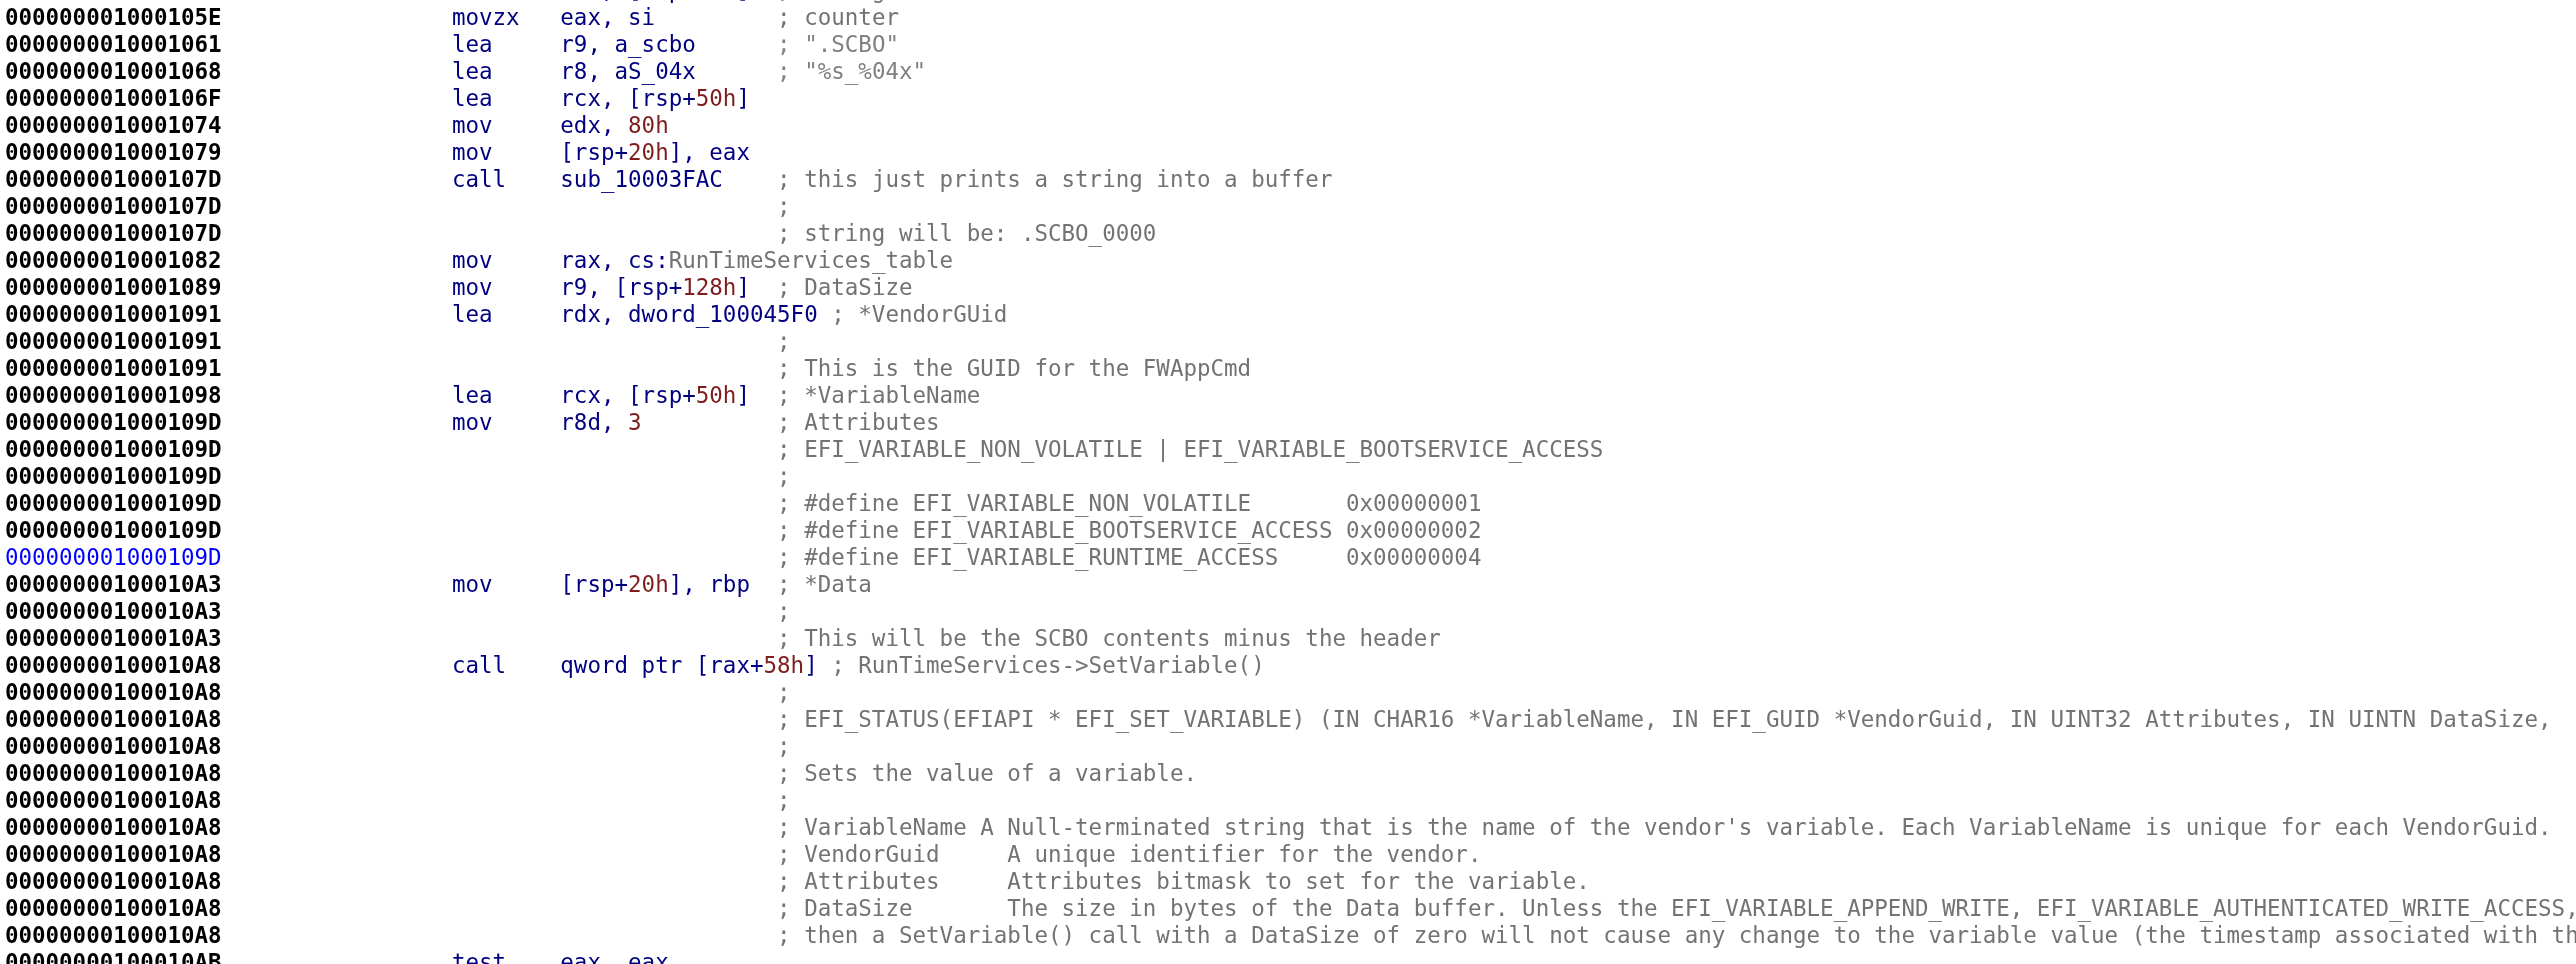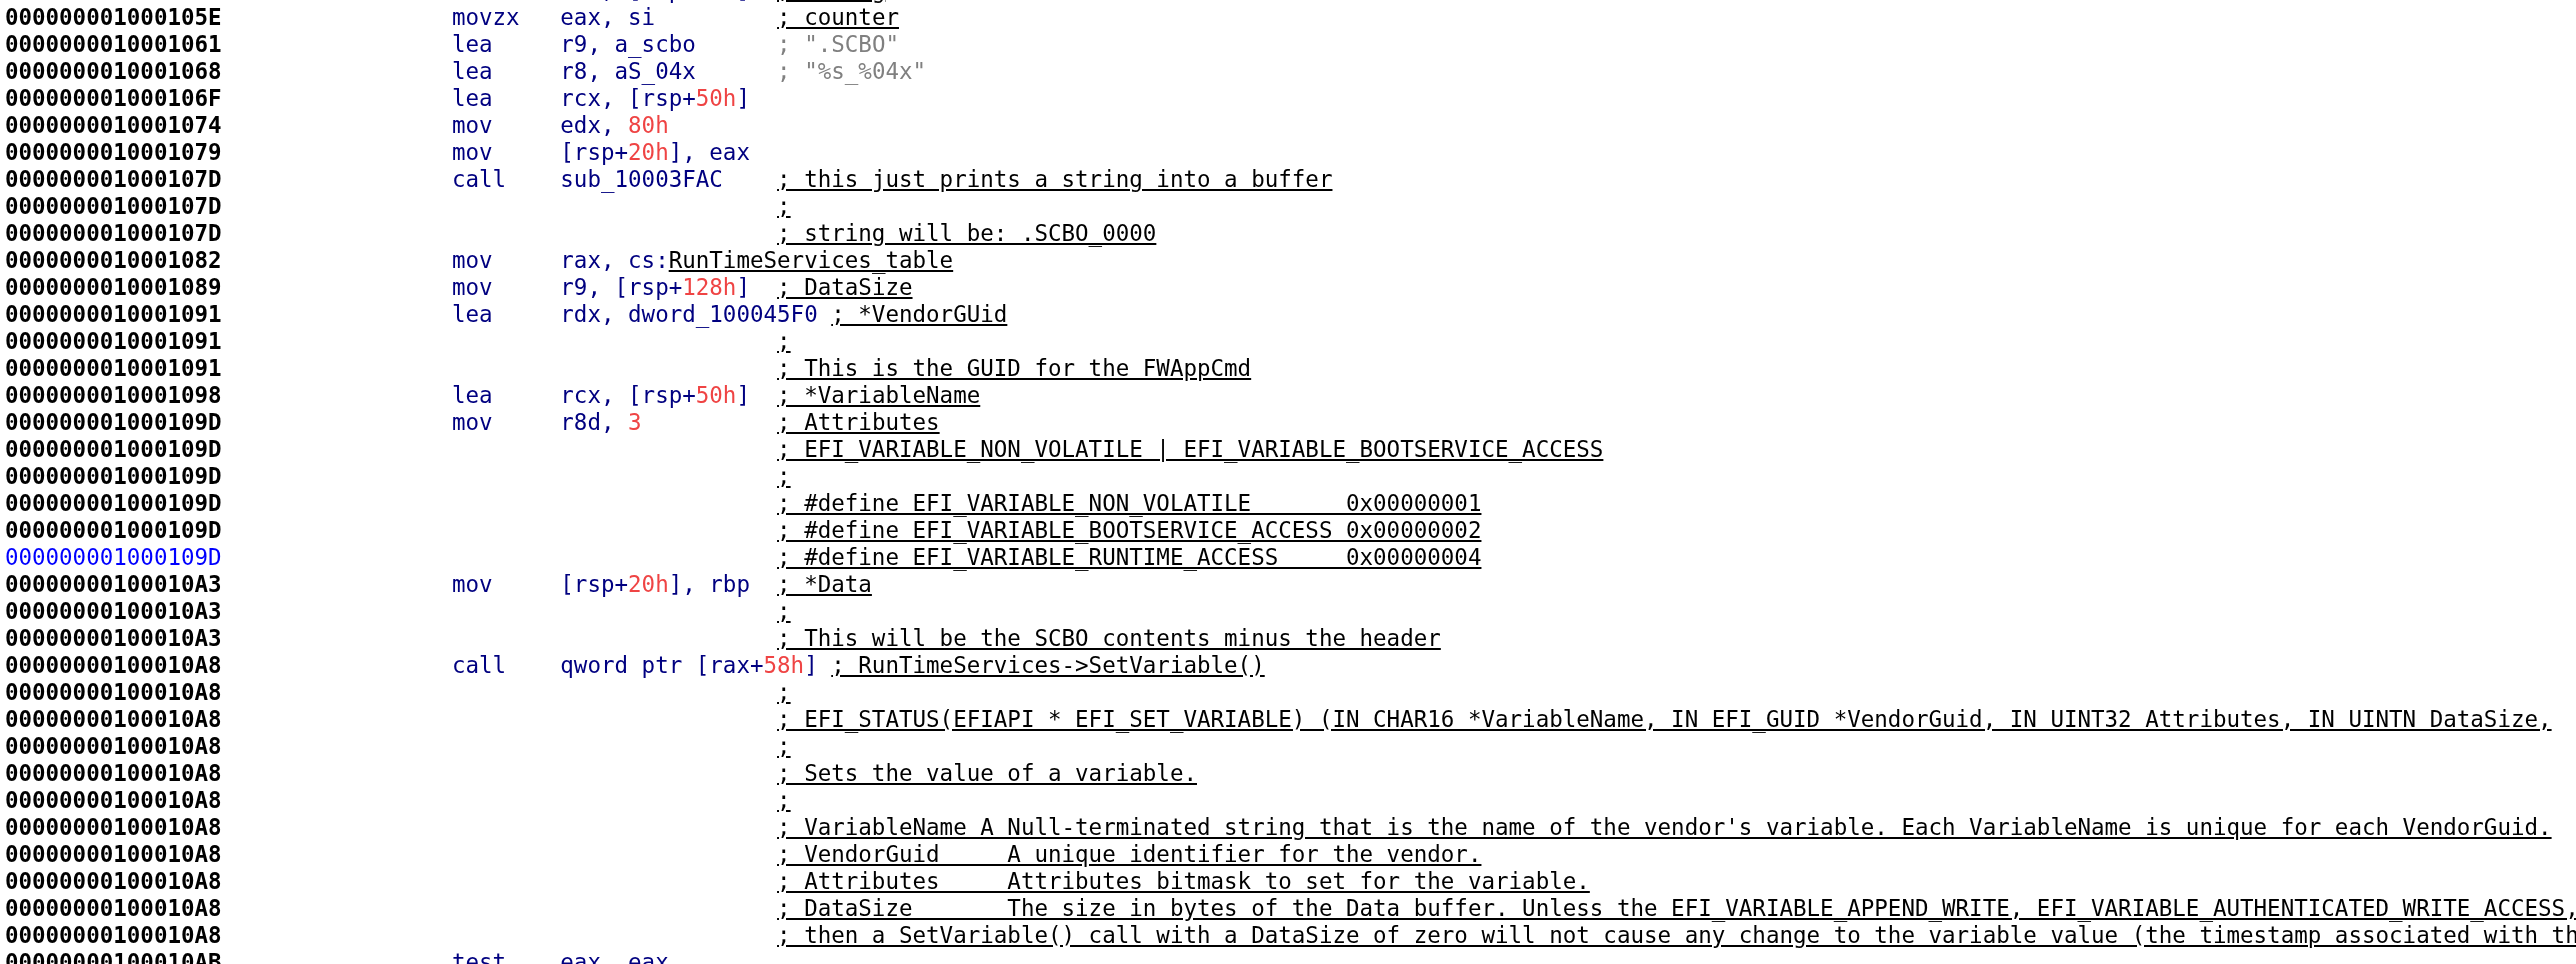--- a/index.html
+++ b/index.html
@@ -20,22 +20,22 @@
     left: 4.9px;
     font-family: "DejaVu Sans Mono", "Liberation Mono", monospace;
     font-size: 22.5px;
     line-height: 27px;
     white-space: pre;
   }
   .line { height: 27px; }
   .sg-a { color: #000000; font-weight: bold; }
   .sg-h { color: #0000ff; }
   .sg-c { color: #000080; margin-top: 20px; }
-  .sg-n { color: #ef4444; }
-  .sg-m { color: #000000; text-decoration: underline; }
+  .sg-n { color: #7f1d1d; }
+  .sg-m { color: #737373; }
   .sg-g { color: #808080; }
 </style>
 </head>
 <body>
 
 <div class="viewport">
   <div class="listing" id="listing"><div class="line"><span class="sg-a">0000000010001059</span><span class="sg-sp">                 </span><span class="sg-c">lea     rdx, [rsp+40h]</span><span class="sg-sp">  </span><span class="sg-m">; string</span></div><div class="line"><span class="sg-a">000000001000105E</span><span class="sg-sp">                 </span><span class="sg-c">movzx   eax, si</span><span class="sg-sp">         </span><span class="sg-m">; counter</span></div><div class="line"><span class="sg-a">0000000010001061</span><span class="sg-sp">                 </span><span class="sg-c">lea     r9, a_scbo</span><span class="sg-sp">      </span><span class="sg-g">; ".SCBO"</span></div><div class="line"><span class="sg-a">0000000010001068</span><span class="sg-sp">                 </span><span class="sg-c">lea     r8, aS_04x</span><span class="sg-sp">      </span><span class="sg-g">; "%s_%04x"</span></div><div class="line"><span class="sg-a">000000001000106F</span><span class="sg-sp">                 </span><span class="sg-c">lea     rcx, [rsp+</span><span class="sg-n">50h</span><span class="sg-c">]</span></div><div class="line"><span class="sg-a">0000000010001074</span><span class="sg-sp">                 </span><span class="sg-c">mov     edx, </span><span class="sg-n">80h</span></div><div class="line"><span class="sg-a">0000000010001079</span><span class="sg-sp">                 </span><span class="sg-c">mov     [rsp+</span><span class="sg-n">20h</span><span class="sg-c">], eax</span></div><div class="line"><span class="sg-a">000000001000107D</span><span class="sg-sp">                 </span><span class="sg-c">call    sub_10003FAC</span><span class="sg-sp">    </span><span class="sg-m">; this just prints a string into a buffer</span></div><div class="line"><span class="sg-a">000000001000107D</span><span class="sg-sp">                                         </span><span class="sg-m">;</span></div><div class="line"><span class="sg-a">000000001000107D</span><span class="sg-sp">                                         </span><span class="sg-m">; string will be: .SCBO_0000</span></div><div class="line"><span class="sg-a">0000000010001082</span><span class="sg-sp">                 </span><span class="sg-c">mov     rax, cs:</span><span class="sg-m">RunTimeServices_table</span></div><div class="line"><span class="sg-a">0000000010001089</span><span class="sg-sp">                 </span><span class="sg-c">mov     r9, [rsp+</span><span class="sg-n">128h</span><span class="sg-c">]</span><span class="sg-sp">  </span><span class="sg-m">; DataSize</span></div><div class="line"><span class="sg-a">0000000010001091</span><span class="sg-sp">                 </span><span class="sg-c">lea     rdx, dword_100045F0</span><span class="sg-sp"> </span><span class="sg-m">; *VendorGUid</span></div><div class="line"><span class="sg-a">0000000010001091</span><span class="sg-sp">                                         </span><span class="sg-m">;</span></div><div class="line"><span class="sg-a">0000000010001091</span><span class="sg-sp">                                         </span><span class="sg-m">; This is the GUID for the FWAppCmd</span></div><div class="line"><span class="sg-a">0000000010001098</span><span class="sg-sp">                 </span><span class="sg-c">lea     rcx, [rsp+</span><span class="sg-n">50h</span><span class="sg-c">]</span><span class="sg-sp">  </span><span class="sg-m">; *VariableName</span></div><div class="line"><span class="sg-a">000000001000109D</span><span class="sg-sp">                 </span><span class="sg-c">mov     r8d, </span><span class="sg-n">3</span><span class="sg-sp">          </span><span class="sg-m">; Attributes</span></div><div class="line"><span class="sg-a">000000001000109D</span><span class="sg-sp">                                         </span><span class="sg-m">; EFI_VARIABLE_NON_VOLATILE | EFI_VARIABLE_BOOTSERVICE_ACCESS</span></div><div class="line"><span class="sg-a">000000001000109D</span><span class="sg-sp">                                         </span><span class="sg-m">;</span></div><div class="line"><span class="sg-a">000000001000109D</span><span class="sg-sp">                                         </span><span class="sg-m">; #define EFI_VARIABLE_NON_VOLATILE       0x00000001</span></div><div class="line"><span class="sg-a">000000001000109D</span><span class="sg-sp">                                         </span><span class="sg-m">; #define EFI_VARIABLE_BOOTSERVICE_ACCESS 0x00000002</span></div><div class="line"><span class="sg-h">000000001000109D</span><span class="sg-sp">                                         </span><span class="sg-m">; #define EFI_VARIABLE_RUNTIME_ACCESS     0x00000004</span></div><div class="line"><span class="sg-a">00000000100010A3</span><span class="sg-sp">                 </span><span class="sg-c">mov     [rsp+</span><span class="sg-n">20h</span><span class="sg-c">], rbp</span><span class="sg-sp">  </span><span class="sg-m">; *Data</span></div><div class="line"><span class="sg-a">00000000100010A3</span><span class="sg-sp">                                         </span><span class="sg-m">;</span></div><div class="line"><span class="sg-a">00000000100010A3</span><span class="sg-sp">                                         </span><span class="sg-m">; This will be the SCBO contents minus the header</span></div><div class="line"><span class="sg-a">00000000100010A8</span><span class="sg-sp">                 </span><span class="sg-c">call    qword ptr [rax+</span><span class="sg-n">58h</span><span class="sg-c">]</span><span class="sg-sp"> </span><span class="sg-m">; RunTimeServices-&gt;SetVariable()</span></div><div class="line"><span class="sg-a">00000000100010A8</span><span class="sg-sp">                                         </span><span class="sg-m">;</span></div><div class="line"><span class="sg-a">00000000100010A8</span><span class="sg-sp">                                         </span><span class="sg-m">; EFI_STATUS(EFIAPI * EFI_SET_VARIABLE) (IN CHAR16 *VariableName, IN EFI_GUID *VendorGuid, IN UINT32 Attributes, IN UINTN DataSize,</span></div><div class="line"><span class="sg-a">00000000100010A8</span><span class="sg-sp">                                         </span><span class="sg-m">;</span></div><div class="line"><span class="sg-a">00000000100010A8</span><span class="sg-sp">                                         </span><span class="sg-m">; Sets the value of a variable.</span></div><div class="line"><span class="sg-a">00000000100010A8</span><span class="sg-sp">                                         </span><span class="sg-m">;</span></div><div class="line"><span class="sg-a">00000000100010A8</span><span class="sg-sp">                                         </span><span class="sg-m">; VariableName A Null-terminated string that is the name of the vendor's variable. Each VariableName is unique for each VendorGuid.</span></div><div class="line"><span class="sg-a">00000000100010A8</span><span class="sg-sp">                                         </span><span class="sg-m">; VendorGuid     A unique identifier for the vendor.</span></div><div class="line"><span class="sg-a">00000000100010A8</span><span class="sg-sp">                                         </span><span class="sg-m">; Attributes     Attributes bitmask to set for the variable.</span></div><div class="line"><span class="sg-a">00000000100010A8</span><span class="sg-sp">                                         </span><span class="sg-m">; DataSize       The size in bytes of the Data buffer. Unless the EFI_VARIABLE_APPEND_WRITE, EFI_VARIABLE_AUTHENTICATED_WRITE_ACCESS,</span></div><div class="line"><span class="sg-a">00000000100010A8</span><span class="sg-sp">                                         </span><span class="sg-m">; then a SetVariable() call with a DataSize of zero will not cause any change to the variable value (the timestamp associated with the</span></div><div class="line"><span class="sg-a">00000000100010AB</span><span class="sg-sp">                 </span><span class="sg-c">test    eax, eax</span></div></div>
 </div>
 
 

